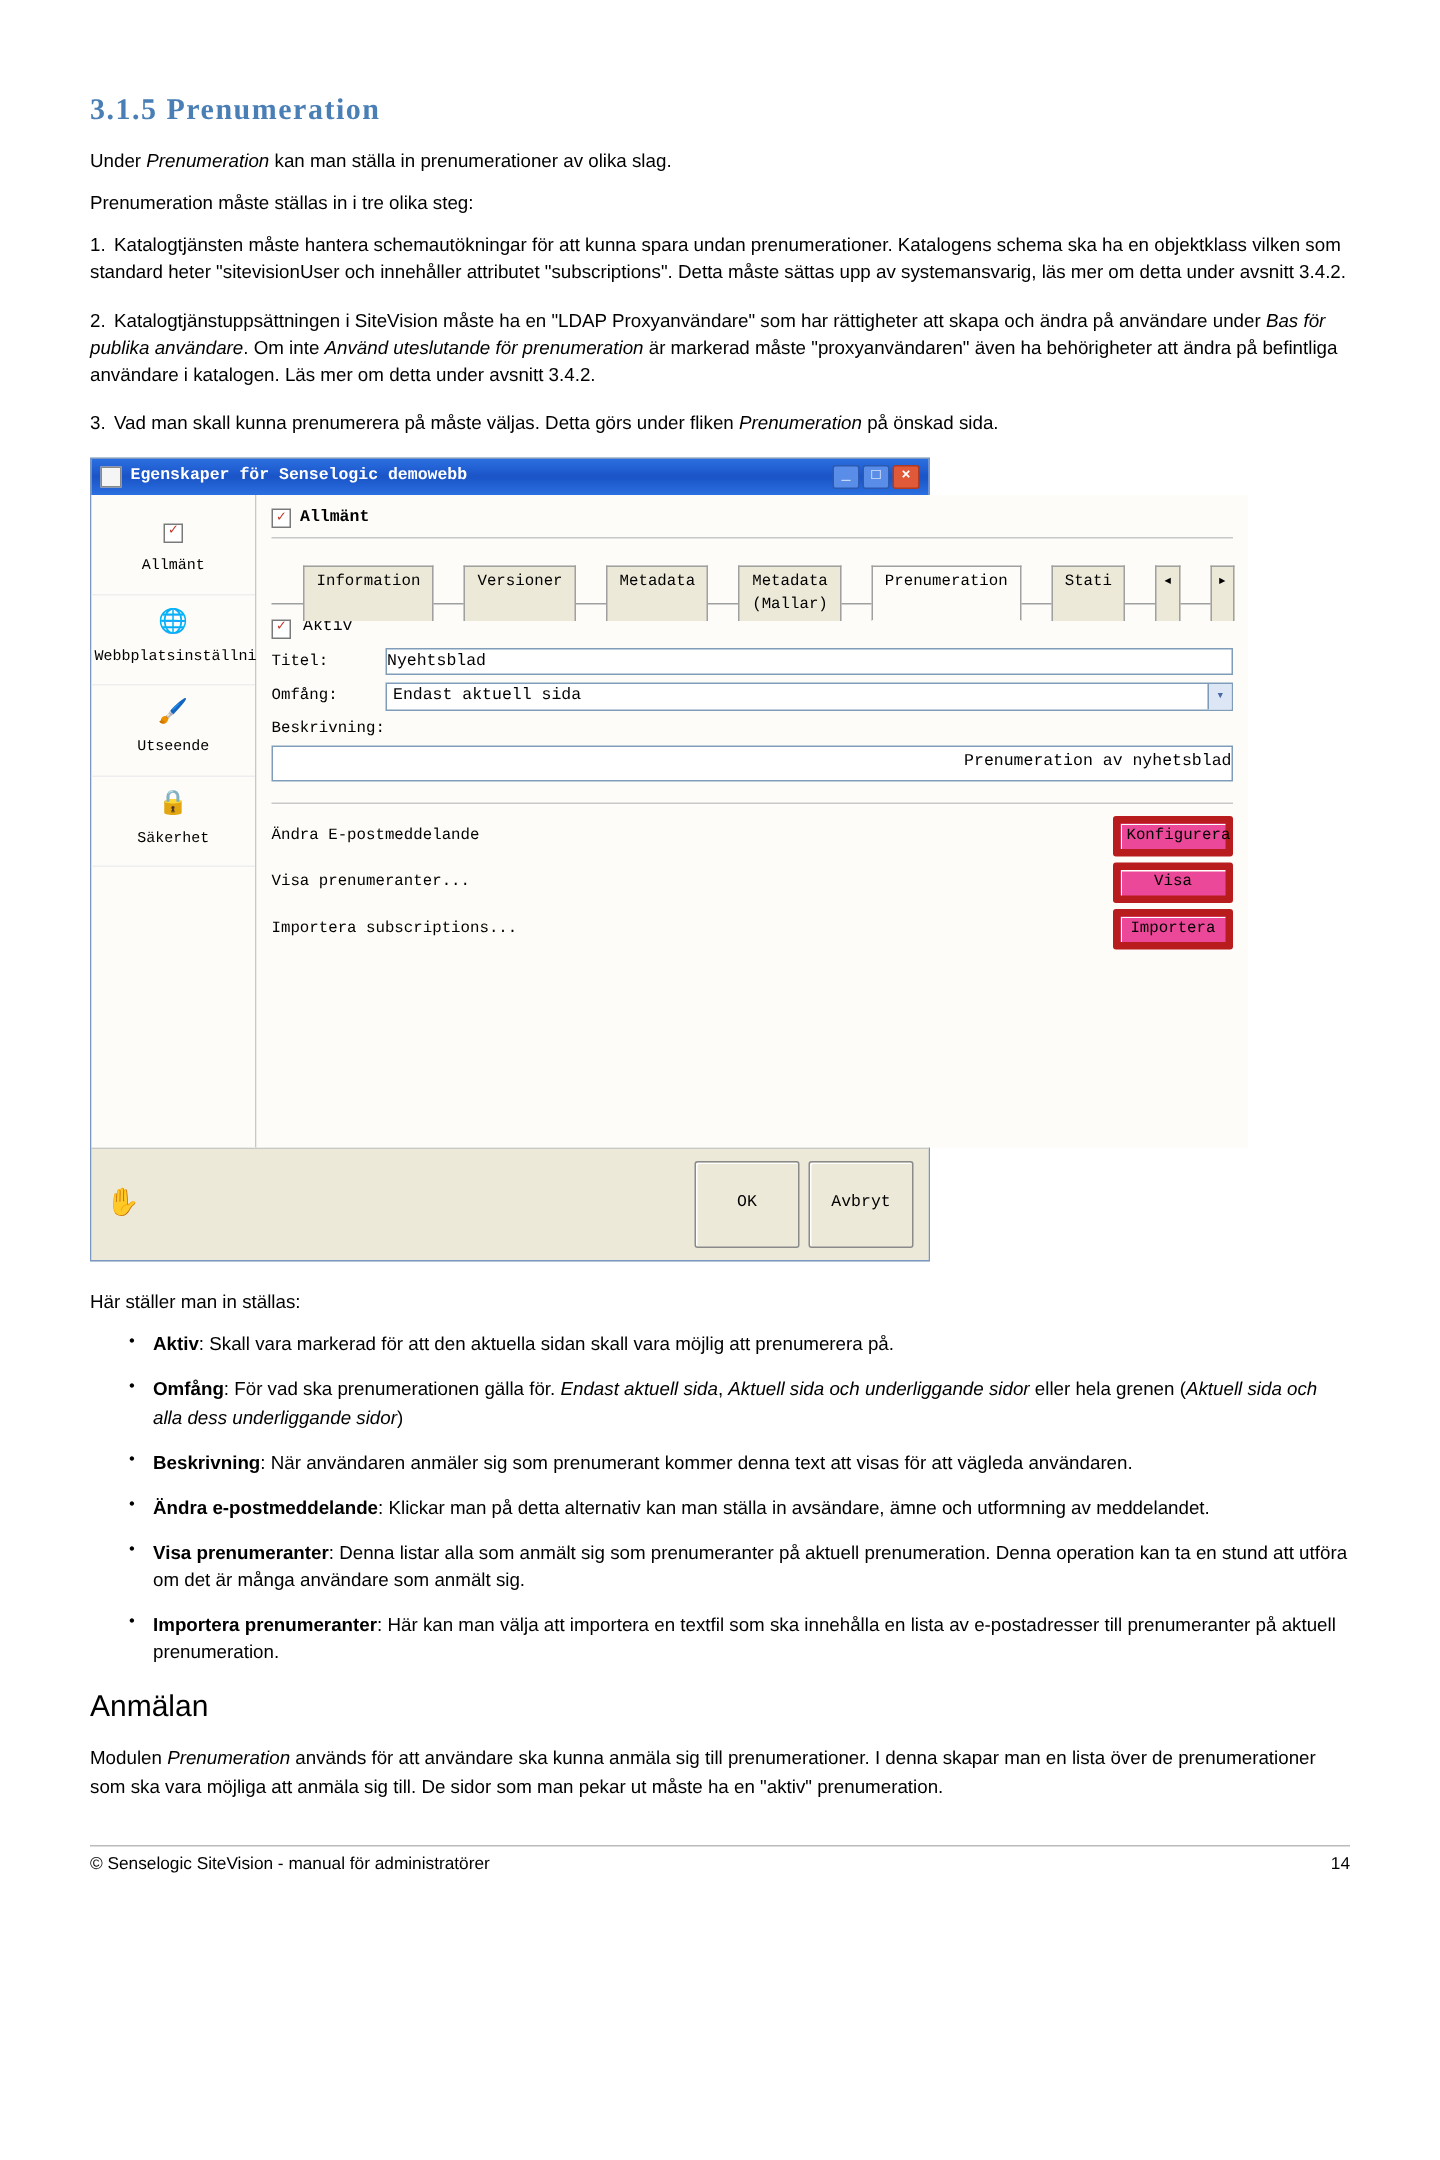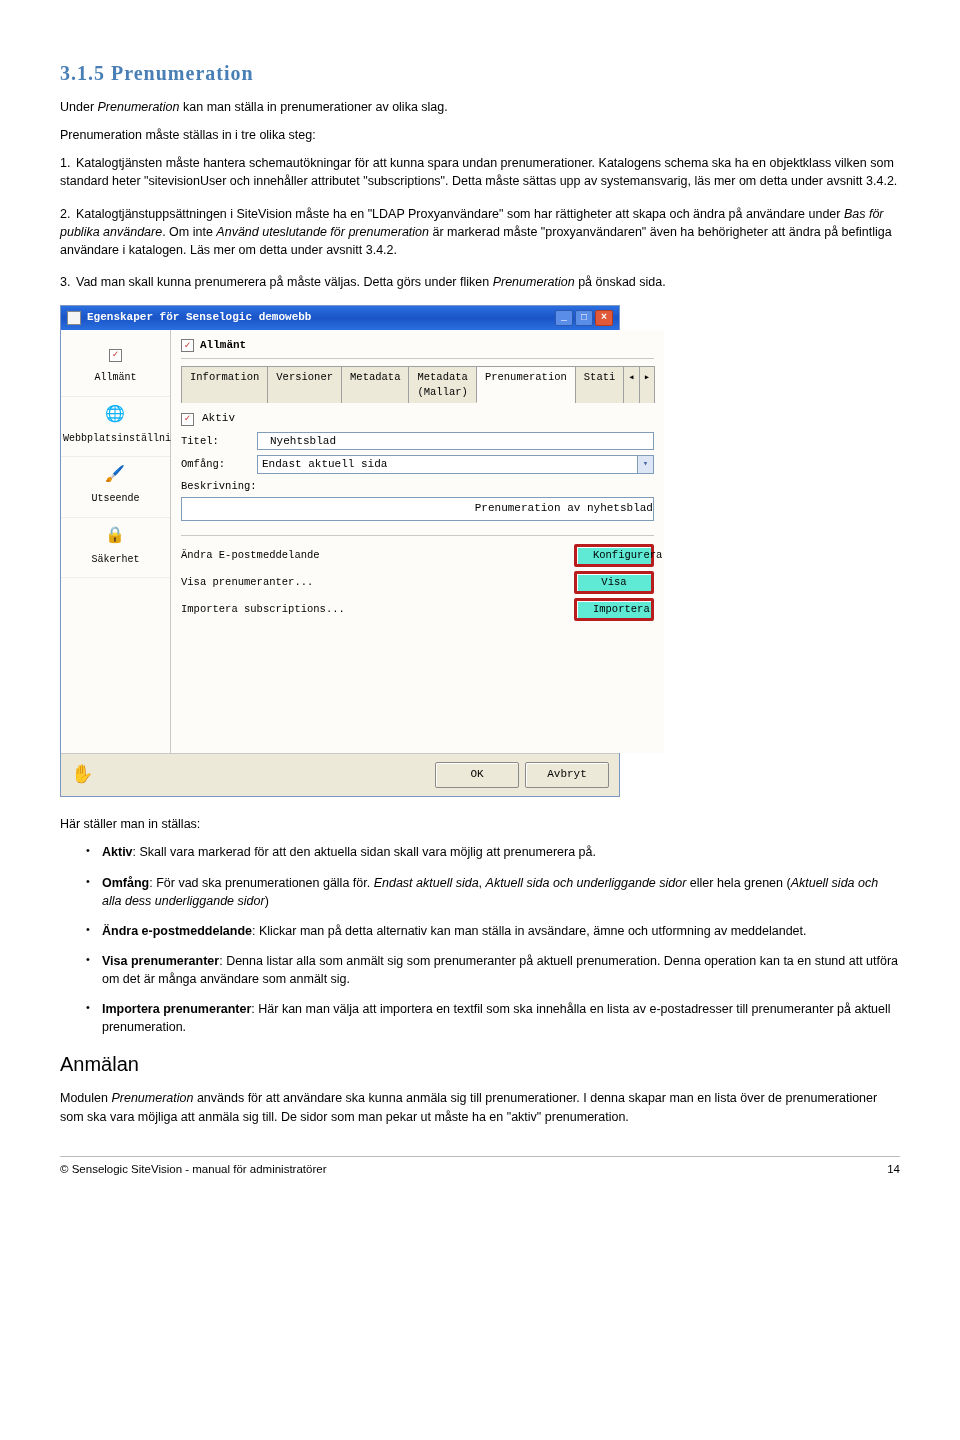--- a/index.html
+++ b/index.html
@@ -86,58 +86,58 @@
     padding-bottom: 4px; margin-bottom: 6px;
   }
   .ss-check { width:13px; height:13px; border:1px solid #7a7a7a; background:#fff;
     display:inline-flex; align-items:center; justify-content:center; font-size:10px; color:#c0392b;}
   .ss-tabs {
     display:flex; gap:0; border-bottom:1px solid #a0a0a0; margin-bottom:8px;
     font-size:10.5px;
   }
   .ss-tab {
     padding: 3px 8px; border:1px solid #a0a0a0; border-bottom:none;
-    background:#ece9d8; margin-right:-1px; position:relative; top:1px;
+    background:#ece9d8; margin-right:-1px; position:relative; top:12px;margin-left:21px;
   }
   .ss-tab.active { background:#fdfcf8; border-bottom:1px solid #fdfcf8; }
   .ss-tab.nav { padding:3px 4px; }
   .ss-row { display:flex; align-items:center; gap:8px; margin:5px 0; }
   .ss-label { width:68px; font-size:10.5px; }
   .ss-input {
     flex:1; border:1px solid #7f9db9; background:#fff; height:18px;
-    font-size:11px; padding:1px 12px; font-family:inherit;
+    font-size:11px; padding:1px 0; font-family:inherit;
   }
   .ss-dropdown {
     flex:1; border:1px solid #7f9db9; background:#fff; height:19px;
     display:flex; align-items:center; justify-content:space-between;
     font-size:11px; padding:0 0 0 4px;
   }
   .ss-droparrow {
     width:16px; height:17px; background:#dde6f5; border-left:1px solid #7f9db9;
     display:flex; align-items:center; justify-content:center; color:#4a6aa5; font-size:9px;
   }
   .ss-textarea {
     width:100%; border:1px solid #7f9db9; background:#fff;
     font-size:11px; padding:3px 0; font-family:inherit; height:24px;
   }
   .ss-hr { border:none; border-top:1px solid #c8c8c8; margin:14px 0 8px 0; }
   .ss-actionrow { display:flex; justify-content:space-between; align-items:center; margin:4px 0; font-size:10.5px;}
   .ss-smallbtn {
-    border:3px solid #b91c1c; background:#5eead4; padding:1px 16px; width:80px;
+    border:5px solid #b91c1c; background:#ec4899; padding:1px 4px; width:80px;
     text-align:center; font-size:10.5px; border-radius:2px;
     box-shadow: inset 1px 1px 0 #fff;
   }
   .ss-footer {
     display:flex; align-items:center; justify-content:space-between;
     padding:8px 10px; border-top:1px solid #c8c8c8; background:#ece9d8;
   }
   .ss-logo { font-size:18px; }
   .ss-footbtns { display:flex; gap:6px; }
   .ss-footbtn {
-    border:1px solid #8a8a8a; background:#ece9d8; padding:4px 0; width:84px;
+    border:1px solid #8a8a8a; background:#ece9d8; padding:20px 0; width:70px;
     text-align:center; font-size:11px; border-radius:2px;
     box-shadow: inset 1px 1px 0 #fff;
   }
   .after-ss { margin-top: 6px; margin-bottom:10px; }
   ul.bullets { list-style: none; margin: 0 0 14px 26px; }
   ul.bullets > li { margin-bottom: 12px; position:relative; padding-left:16px;}
   ul.bullets > li::before {
     content:"•"; position:absolute; left:0; top:0; font-size:11px;
   }
   .bold { font-weight: bold; }
@@ -271,20 +271,21 @@
       <div class="ss-footbtn">Avbryt</div>
     </div>
   </div>
 </div>
 
 <p class="after-ss">Här ställer man in ställas:</p>
 
 <ul class="bullets">
   <li><span class="bold">Aktiv</span><span>: Skall vara markerad för att den aktuella sidan skall vara möjlig att prenumerera på.</span></li>
   <li><span class="bold">Omfång</span><span>: För vad ska prenumerationen gälla för. </span><span class="italic">Endast aktuell sida</span><span>, </span><span class="italic">Aktuell sida och underliggande sidor</span><span> eller hela grenen (</span><span class="italic">Aktuell sida och alla dess underliggande sidor</span><span>)</span></li>
+  <li><span class="bold">Beskrivning</span><span>: När användaren anmäler sig som prenumerant kommer denna text att visas för att vägleda användaren.</span></li>
   <li><span class="bold">Ändra e-postmeddelande</span><span>: Klickar man på detta alternativ kan man ställa in avsändare, ämne och utformning av meddelandet.</span></li>
   <li><span class="bold">Visa prenumeranter</span><span>: Denna listar alla som anmält sig som prenumeranter på aktuell prenumeration. Denna operation kan ta en stund att utföra om det är många användare som anmält sig.</span></li>
   <li><span class="bold">Importera prenumeranter</span><span>: Här kan man välja att importera en textfil som ska innehålla en lista av e-postadresser till prenumeranter på aktuell prenumeration.</span></li>
 </ul>
 
 <h2 class="sub">Anmälan</h2>
 <p class="module-p">
   <span>Modulen </span><span class="italic">Prenumeration</span><span> används för att användare ska kunna anmäla sig till prenumerationer. I denna skapar man en lista över de prenumerationer som ska vara möjliga att anmäla sig till. De sidor som man pekar ut måste ha en "aktiv" prenumeration.</span>
 </p>
 

